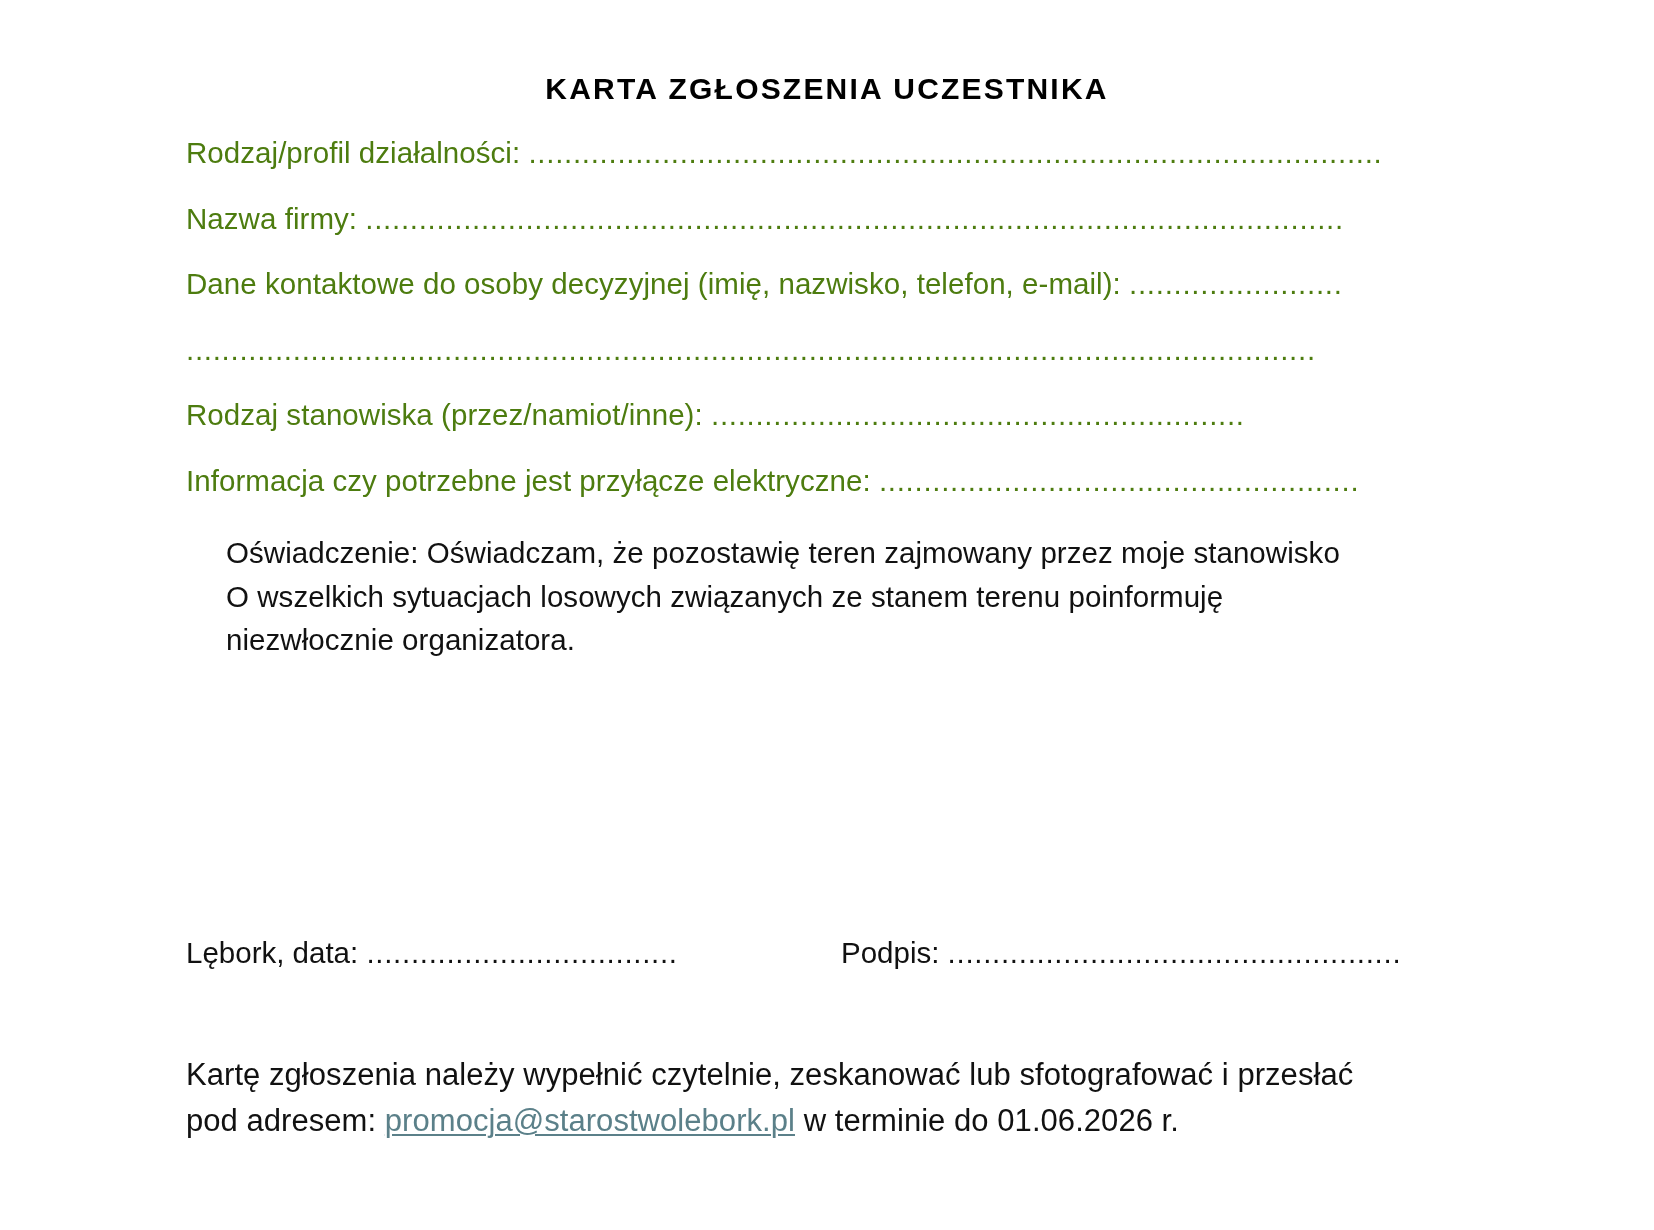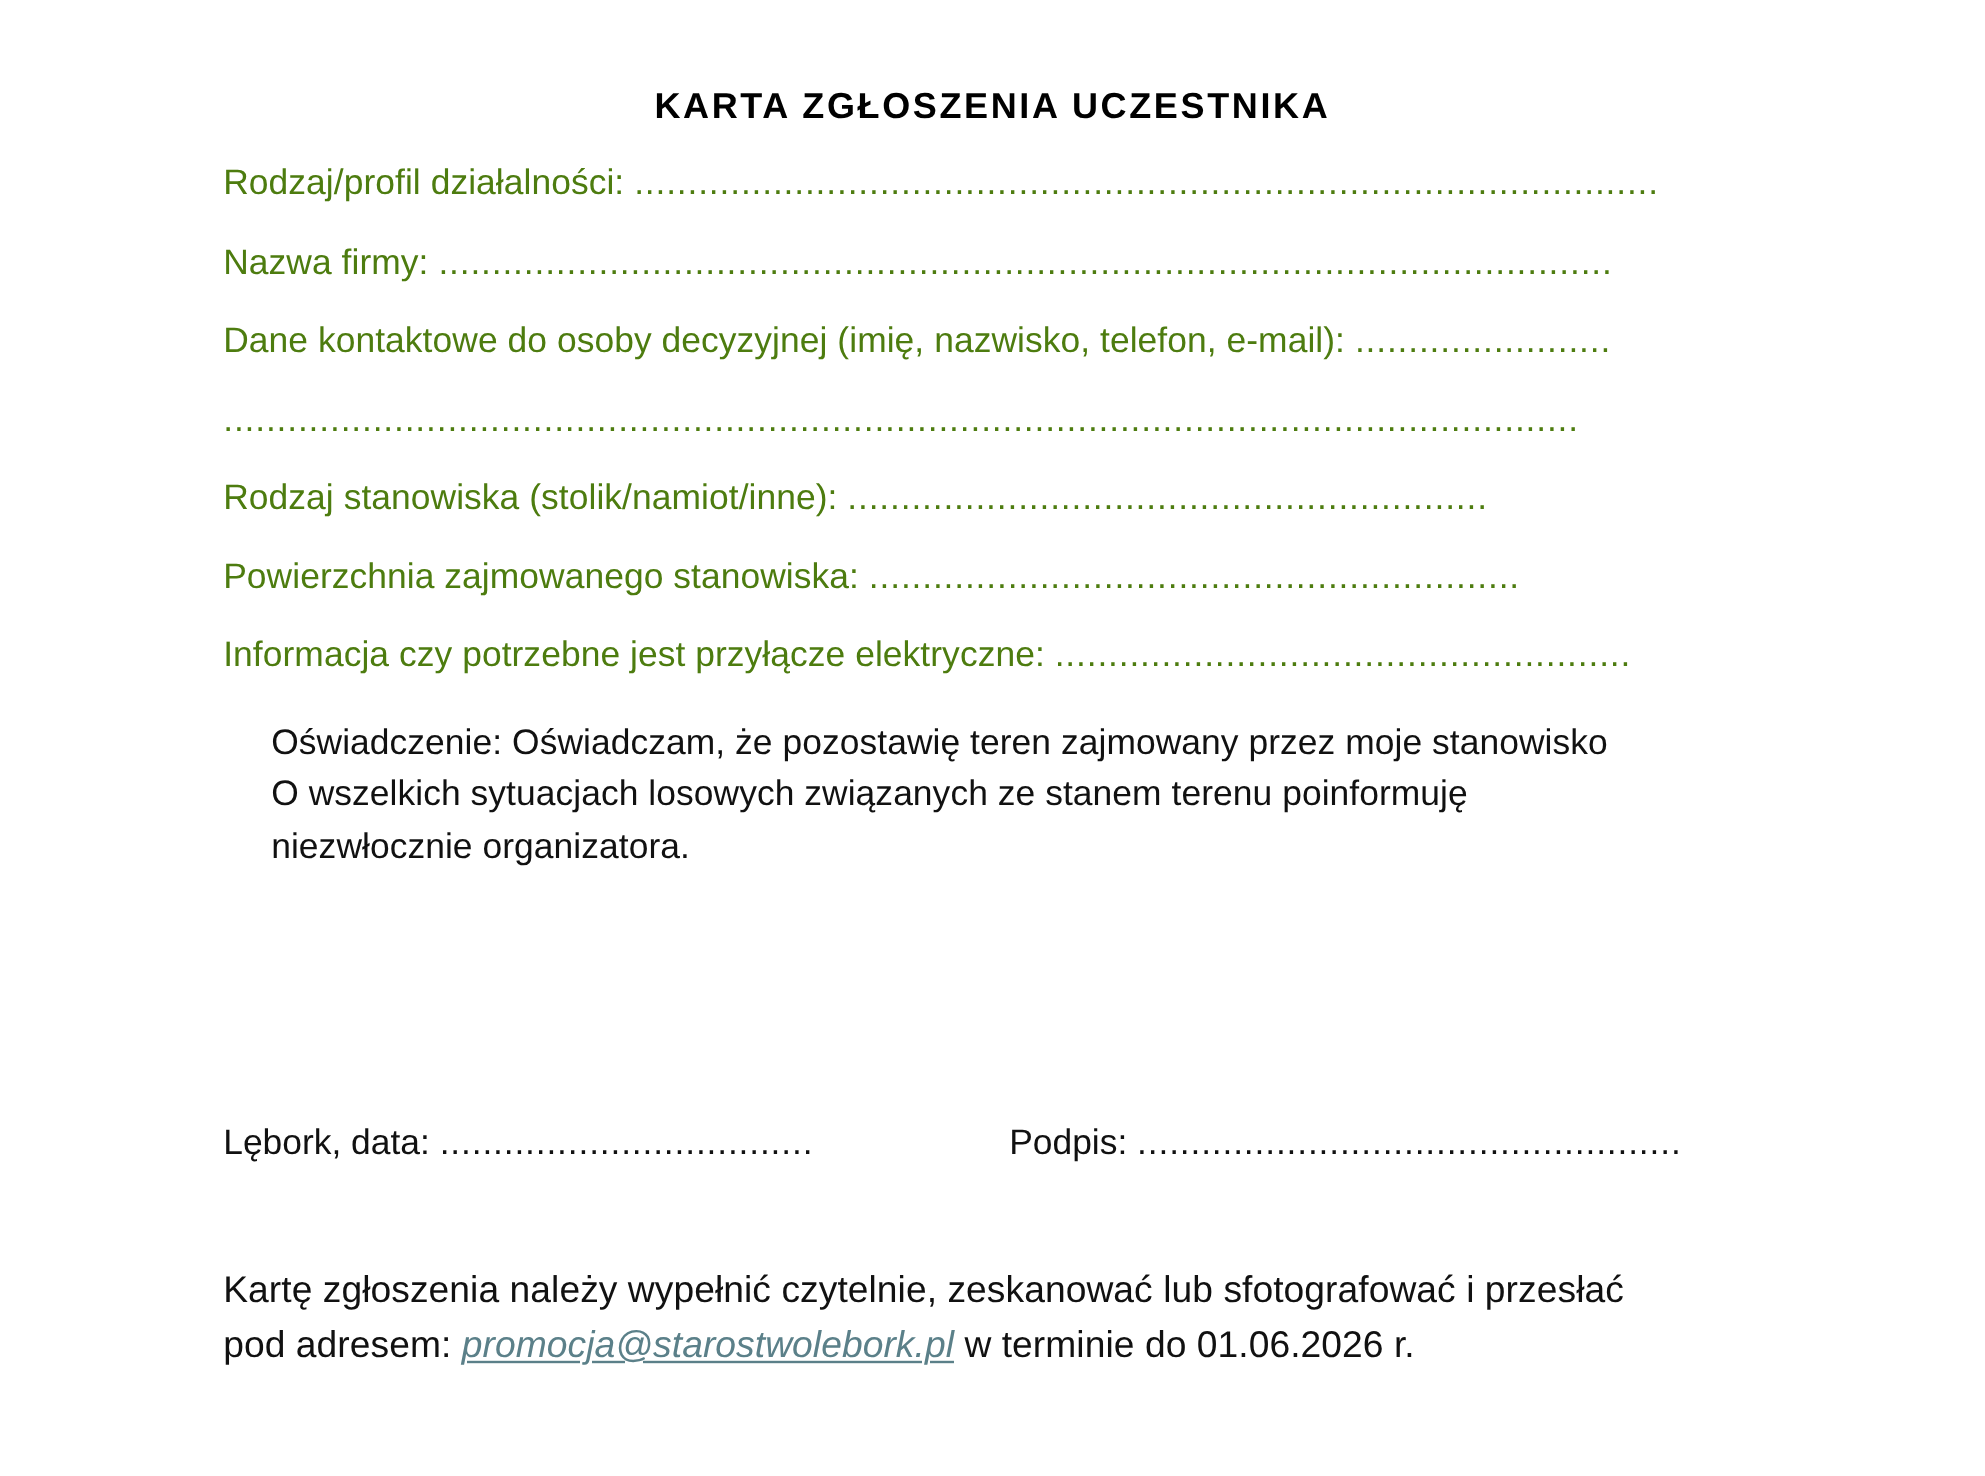--- a/index.html
+++ b/index.html
@@ -99,21 +99,20 @@
     color: #111111;
     letter-spacing: 0.05px;
   }
   .footer-block .ln { display: block; white-space: nowrap; }
 
   .mail-link {
     color: #5b8089;
     text-decoration: underline;
     text-underline-offset: 3px;
     text-decoration-thickness: 1.5px;
-    font-style: italic;
   }
 </style>
 </head>
 <body>
 
 <div class="page">
 
   <div class="doc-title">KARTA  ZGŁOSZENIA  UCZESTNIKA</div>
 
   <div class="body-block">
@@ -128,26 +127,23 @@
 
     <p class="field-line">
       <span>Dane kontaktowe do osoby decyzyjnej (imię, nazwisko, telefon, e-mail): </span><span class="dots">........................</span>
     </p>
 
     <p class="field-line dots-only">
       <span></span><span class="dots">...............................................................................................................................</span>
     </p>
 
     <p class="field-line">
-      <span>Rodzaj stanowiska (stolik/namiot/inne): </span><span class="dots">............................................................</span>
+      <span>Rodzaj stanowiska (przez/namiot/inne): </span><span class="dots">............................................................</span>
     </p>
 
-    <p class="field-line">
-      <span>Powierzchnia zajmowanego stanowiska: </span><span class="dots">.............................................................</span>
-    </p>
 
     <p class="field-line">
       <span>Informacja czy potrzebne jest przyłącze elektryczne: </span><span class="dots">......................................................</span>
     </p>
 
     <p class="statement">
       <span class="ln">Oświadczenie: Oświadczam, że pozostawię teren zajmowany przez moje stanowisko</span>
       <span class="ln">O wszelkich sytuacjach losowych związanych ze stanem terenu poinformuję</span>
       <span class="ln">niezwłocznie organizatora.</span>
     </p>

